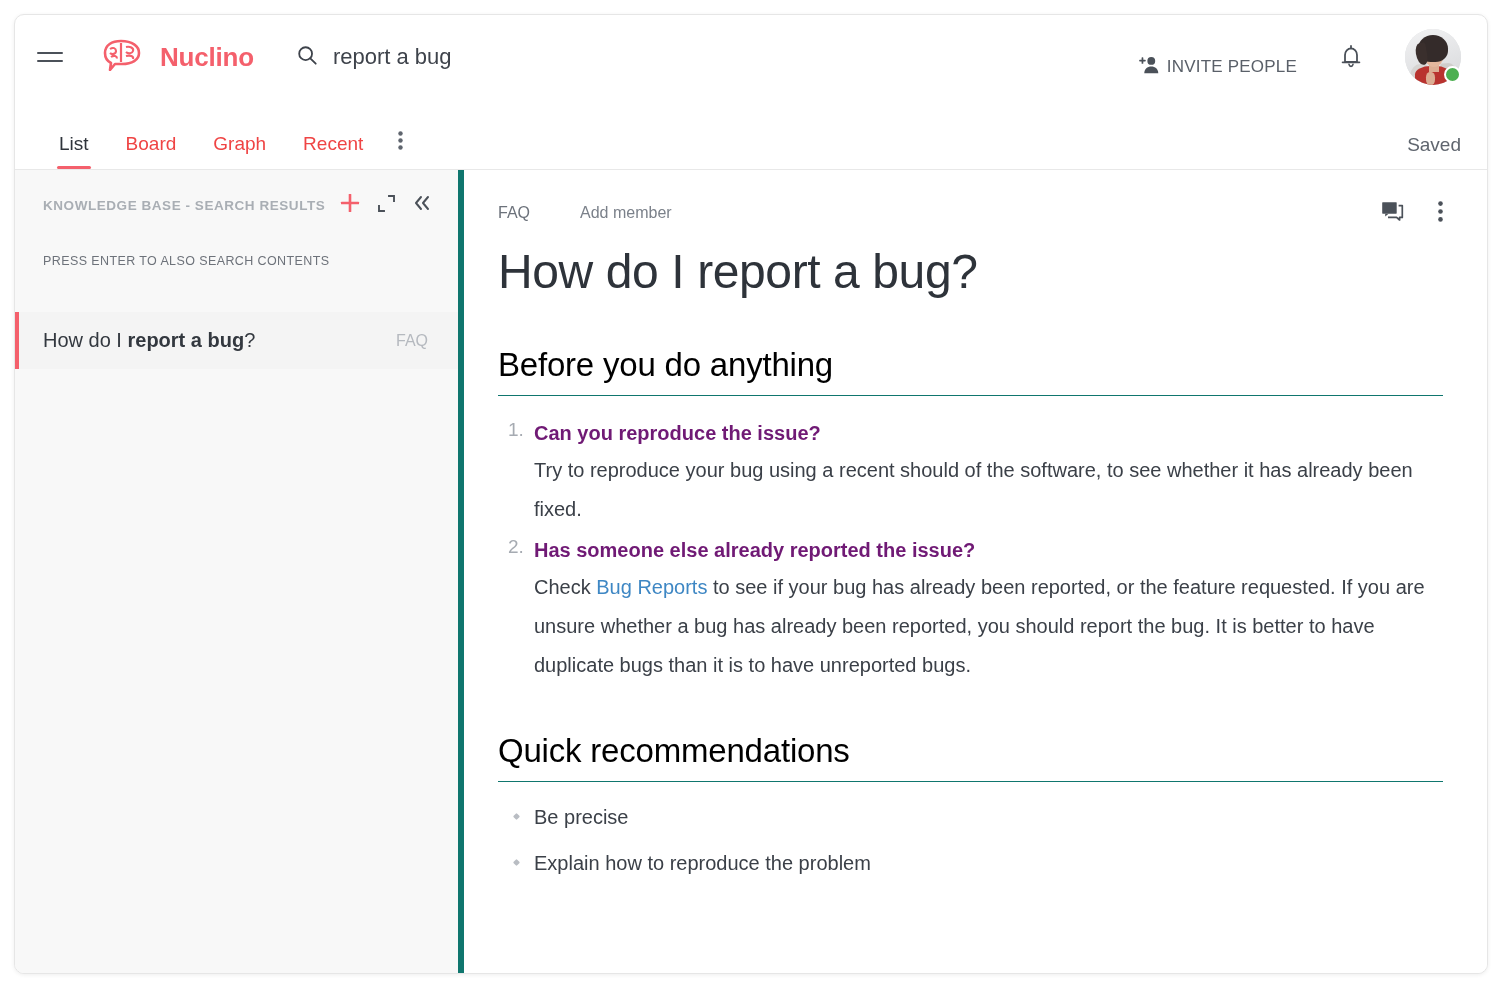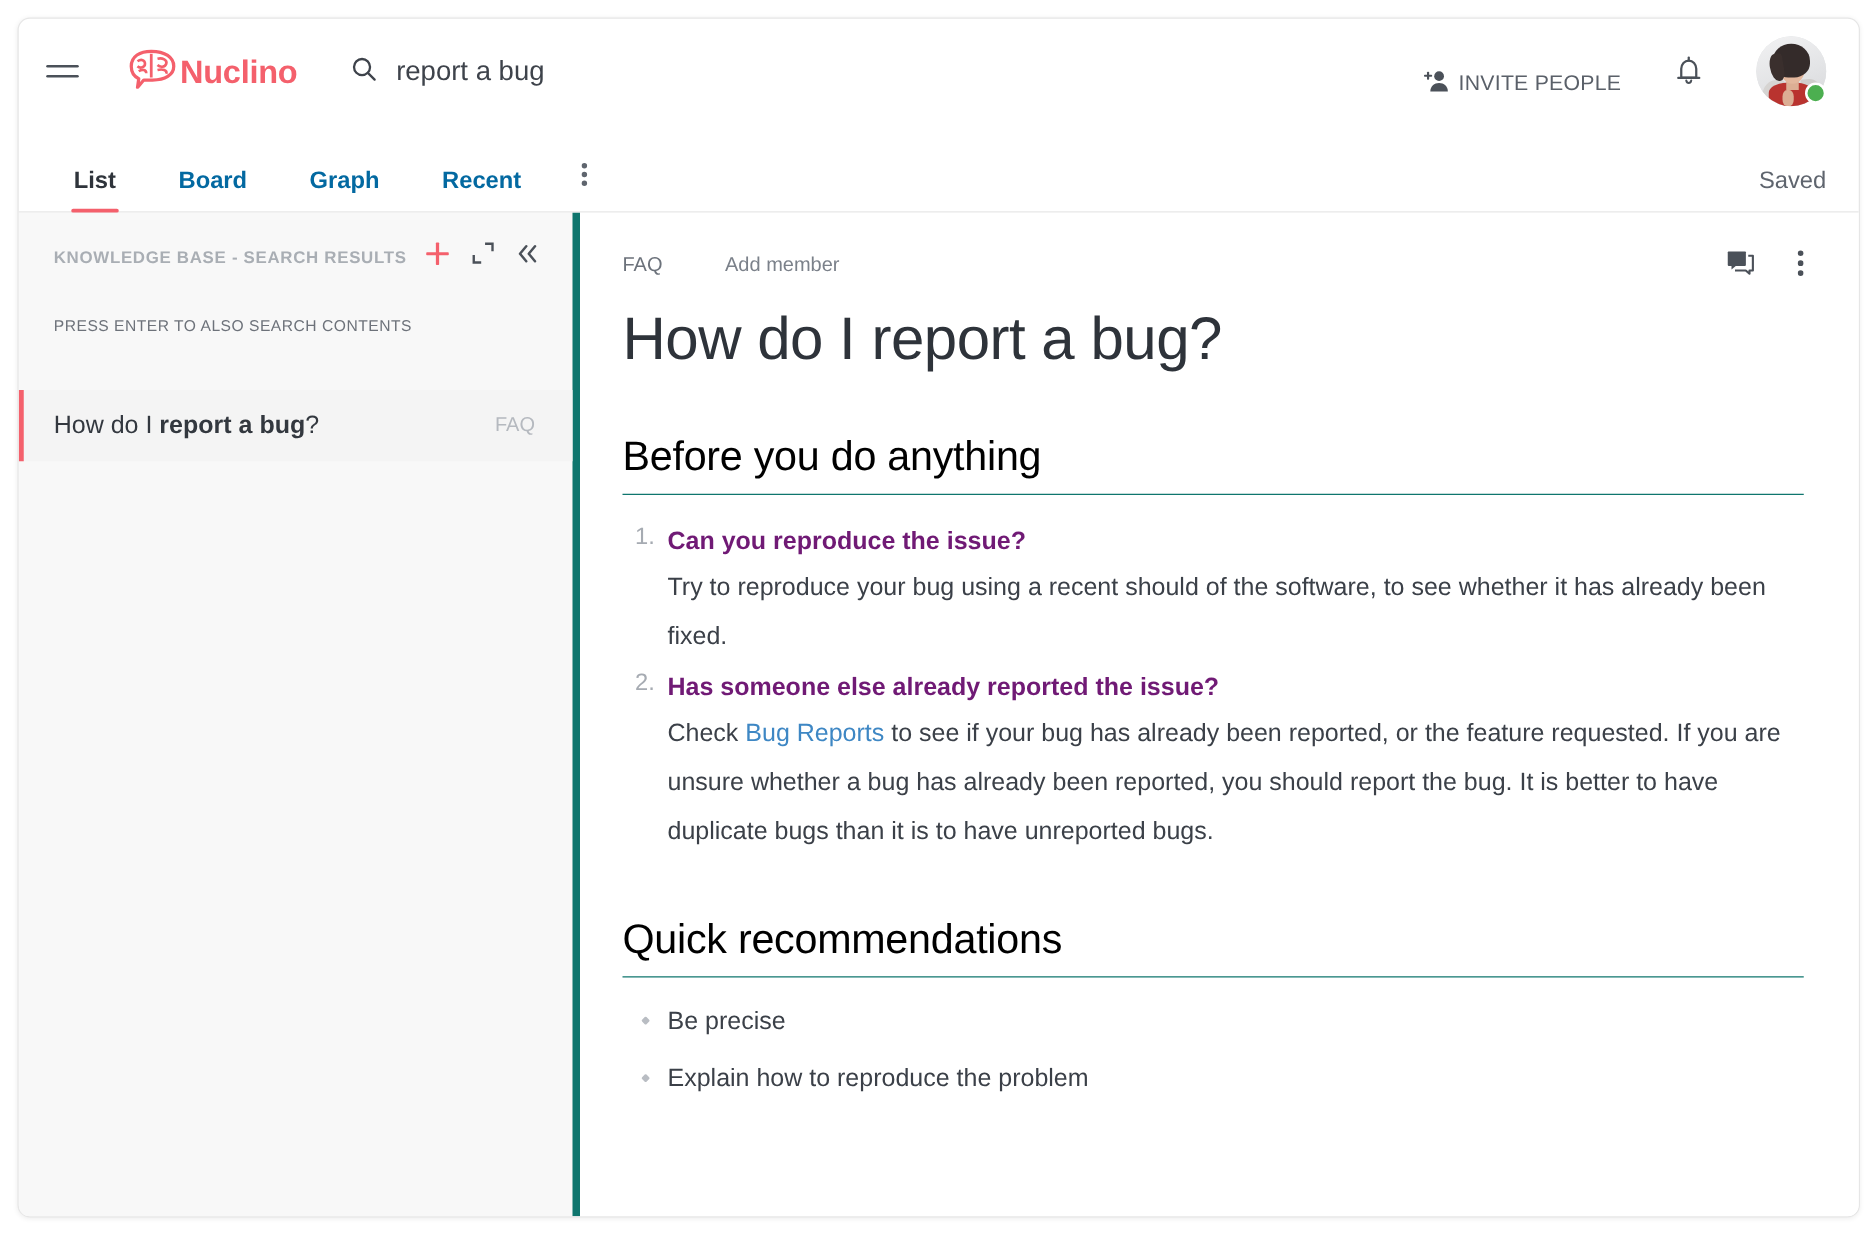--- a/index.html
+++ b/index.html
@@ -51,21 +51,21 @@
     display: block;
     height: 2px;
     width: 26px;
     background: #4b5159;
     border-radius: 1px;
   }
 
   .brand {
     display: flex;
     align-items: center;
-    gap: 1px;
+    gap: 17px;
     cursor: pointer;
     margin-right: 42px;
   }
   .brand-name {
     color: #f4606c;
     font-size: 26px;
     font-weight: bold;
     letter-spacing: -0.2px;
   }
 
@@ -200,27 +200,26 @@
     flex: 0 0 71px;
     display: flex;
     align-items: flex-end;
     border-bottom: 1px solid #e8e8e8;
     padding: 0 26px 0 28px;
     box-sizing: border-box;
     position: relative;
   }
   .tabs {
     display: flex;
-    align-items: flex-end;
-    gap: 18px;
-    font-weight: bold;
+    align-items: center;
+    gap: 5px;
   }
   .tab {
     font-size: 19px;
-    color: #0369a1;
+    color: #ef4444;
     padding: 0 16px 13px 16px;
     cursor: pointer;
     position: relative;
     white-space: nowrap;
   }
   .tab.active {
     color: #2f343b;
   }
   .tab.active::after {
     content: "";

